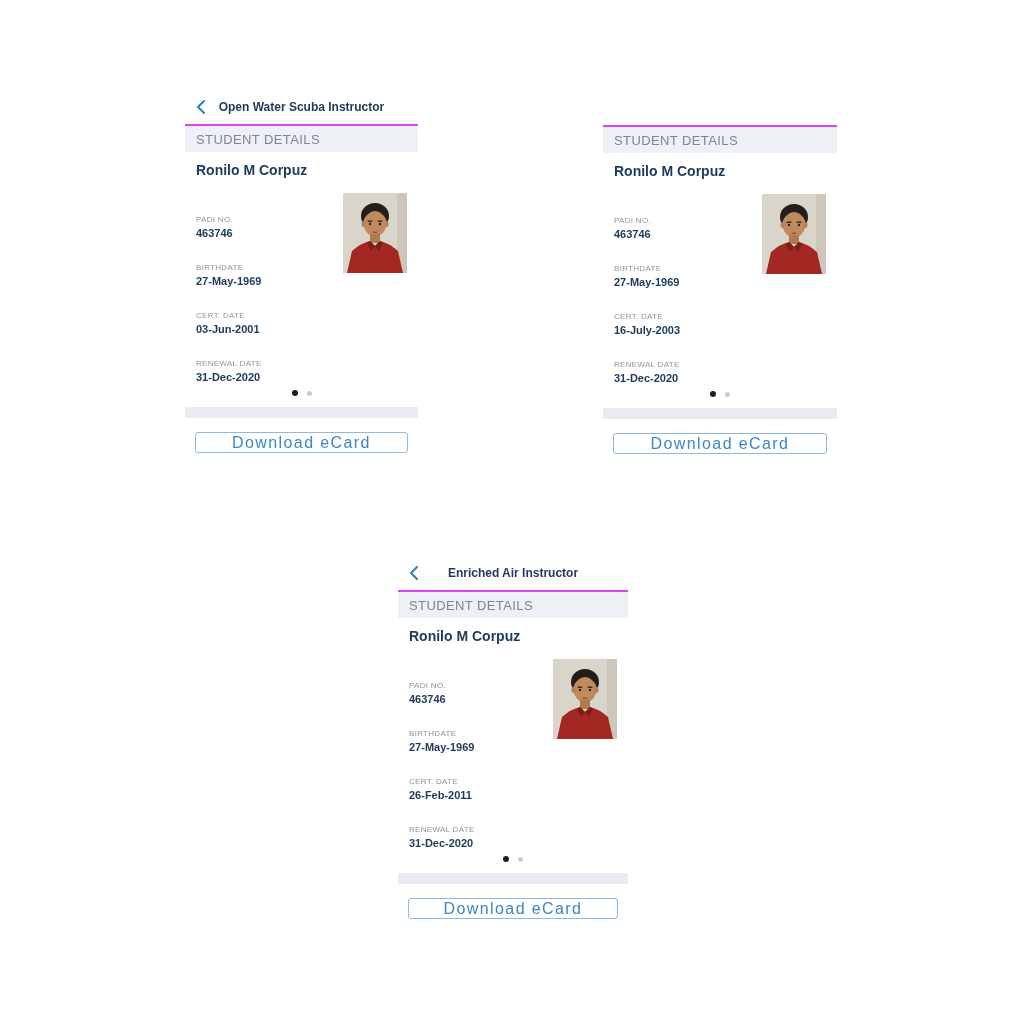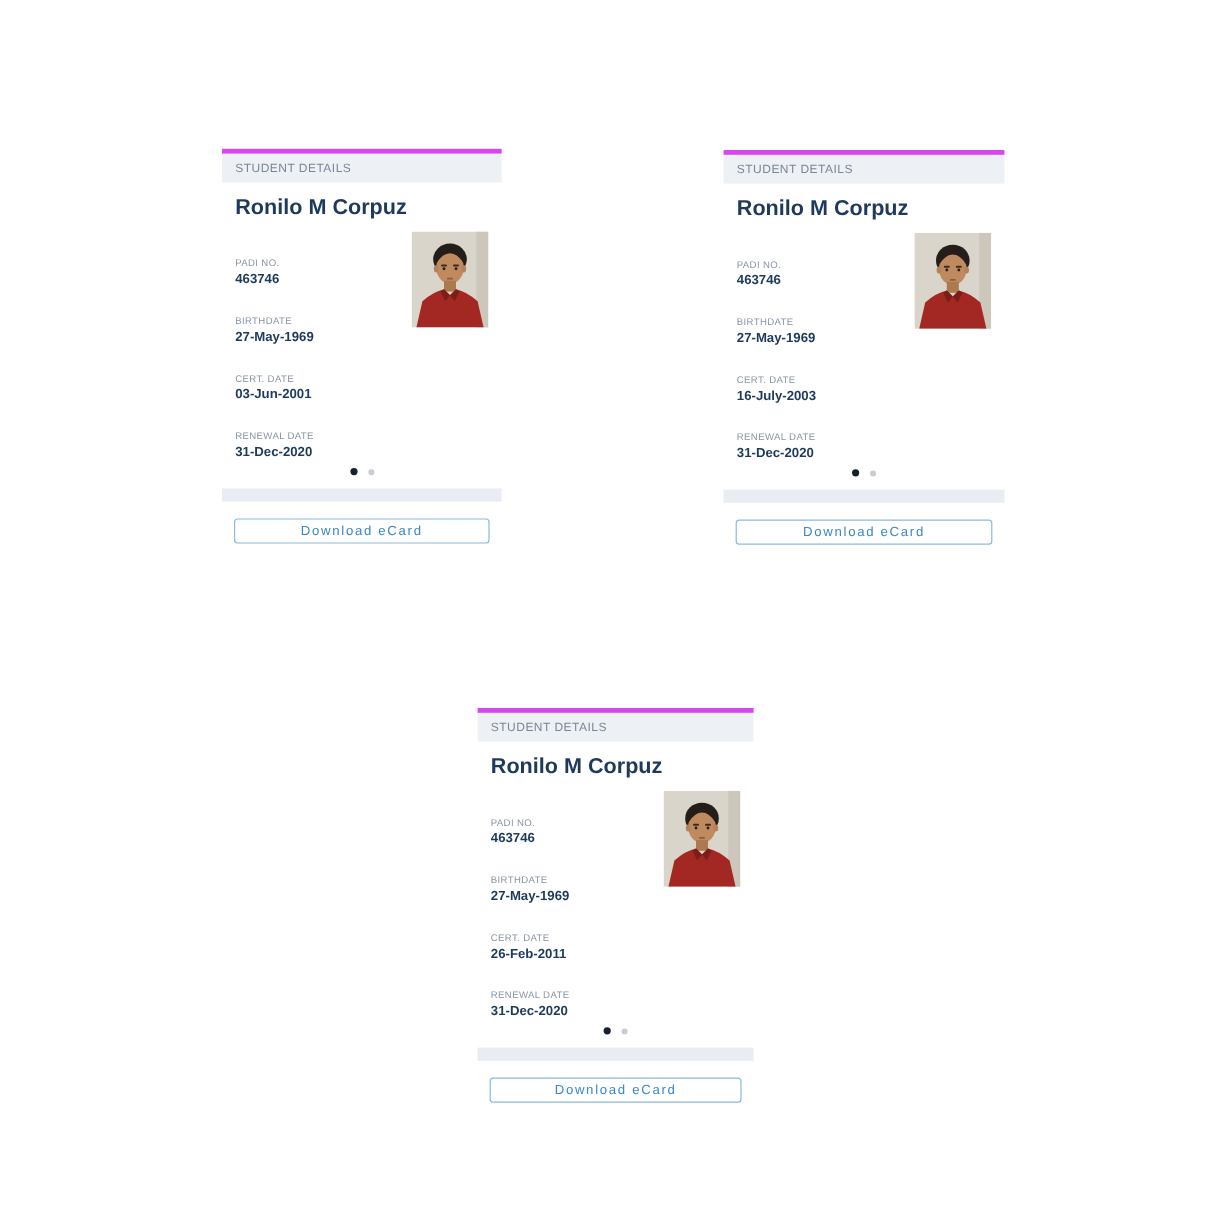--- a/index.html
+++ b/index.html
@@ -8,45 +8,53 @@
 
   .panel{position:absolute;width:233px;height:370px;background:#ffffff;}
   .p1{left:185px;top:90px;}
   .p2{left:603px;top:91px;width:234px;}
   .p3{left:398px;top:556px;width:230px;}
 
   .hdr{position:absolute;top:0;left:0;right:0;height:34px;}
   .back{position:absolute;left:11px;top:9px;width:14px;height:16px;background:none;border:none;padding:0;cursor:pointer;display:flex;align-items:center;}
   .title{position:absolute;left:0;right:0;top:0;line-height:34px;text-align:center;font-size:12px;font-weight:bold;color:#1d3a5c;}
 
-  .section{position:absolute;top:34px;left:0;right:0;height:28px;background:#edf1f6;border-top:4px solid #d946ef;box-sizing:border-box;display:flex;align-items:center;padding:0 11px;font-size:10px;letter-spacing:.4px;color:#7b8596;}
-
-  .name{position:absolute;top:72px;left:11px;font-size:18px;font-weight:bold;color:#1d3a5c;}
+  .section{position:absolute;top:34px;left:0;right:0;height:28px;background:#edf1f6;border-top:2px solid #d946ef;box-sizing:border-box;display:flex;align-items:center;padding:0 11px;font-size:13px;letter-spacing:.4px;color:#7b8596;}
+
+  .name{position:absolute;top:72px;left:11px;font-size:14px;font-weight:bold;color:#1d3a5c;}
 
   .fields{position:absolute;top:101px;left:11px;width:130px;}
   .field{margin-bottom:9px;margin-top:24px;}
   .flabel{font-size:8px;color:#8a94a4;letter-spacing:.3px;margin-bottom:3px;}
   .fvalue{font-size:11px;font-weight:bold;color:#1d3a5c;}
 
   .photo{position:absolute;top:103px;right:11px;width:64px;height:80px;display:block;}
 
   .dots{position:absolute;top:300px;left:0;right:0;display:flex;justify-content:center;align-items:center;gap:9px;}
   .dot{width:5px;height:5px;border-radius:50%;background:#c7ccd5;cursor:pointer;}
   .dot.active{width:6px;height:6px;background:#161f2e;}
 
   .strip{position:absolute;top:317px;left:0;right:0;height:11px;background:#e9edf3;}
 
-  .btn{position:absolute;top:342px;left:10px;right:10px;height:21px;background:#ffffff;border:1px solid #8abade;border-radius:3px;color:#3b86c8;font-size:11px;letter-spacing:1.4px;display:flex;align-items:center;justify-content:center;cursor:pointer;font-family:inherit;}
+  .btn{position:absolute;top:342px;left:10px;right:10px;height:21px;background:#ffffff;border:1px solid #8abade;border-radius:3px;color:#3b86c8;font-size:16px;letter-spacing:1.4px;display:flex;align-items:center;justify-content:center;cursor:pointer;font-family:inherit;}
 </style>
 </head>
 <body>
 
 <div class="canvas">
 
   <div class="panel p1">
+    <div class="hdr">
+      <button class="back">
+        <svg width="10" height="14" viewBox="0 0 10 14">
+          <polyline points="8,1 2,7 8,13" fill="none" stroke="#2e7fc1" stroke-width="2" stroke-linecap="round" stroke-linejoin="round"></polyline>
+        </svg>
+      </button>
+      <div class="title">Open Water Scuba Instructor</div>
+    </div>
     <div class="section">STUDENT DETAILS</div>
     <div class="name">Ronilo M Corpuz</div>
     <div class="fields">
       <div class="field">
         <div class="flabel">PADI NO.</div>
         <div class="fvalue">463746</div>
       </div>
       <div class="field">
         <div class="flabel">BIRTHDATE</div>
         <div class="fvalue">27-May-1969</div>
@@ -127,20 +135,28 @@
     </svg>
     <div class="dots">
       <span class="dot active"></span>
       <span class="dot"></span>
     </div>
     <div class="strip"></div>
     <button class="btn">Download eCard</button>
   </div>
 
   <div class="panel p3">
+    <div class="hdr">
+      <button class="back">
+        <svg width="10" height="14" viewBox="0 0 10 14">
+          <polyline points="8,1 2,7 8,13" fill="none" stroke="#2e7fc1" stroke-width="2" stroke-linecap="round" stroke-linejoin="round"></polyline>
+        </svg>
+      </button>
+      <div class="title">Enriched Air Instructor</div>
+    </div>
     <div class="section">STUDENT DETAILS</div>
     <div class="name">Ronilo M Corpuz</div>
     <div class="fields">
       <div class="field">
         <div class="flabel">PADI NO.</div>
         <div class="fvalue">463746</div>
       </div>
       <div class="field">
         <div class="flabel">BIRTHDATE</div>
         <div class="fvalue">27-May-1969</div>

